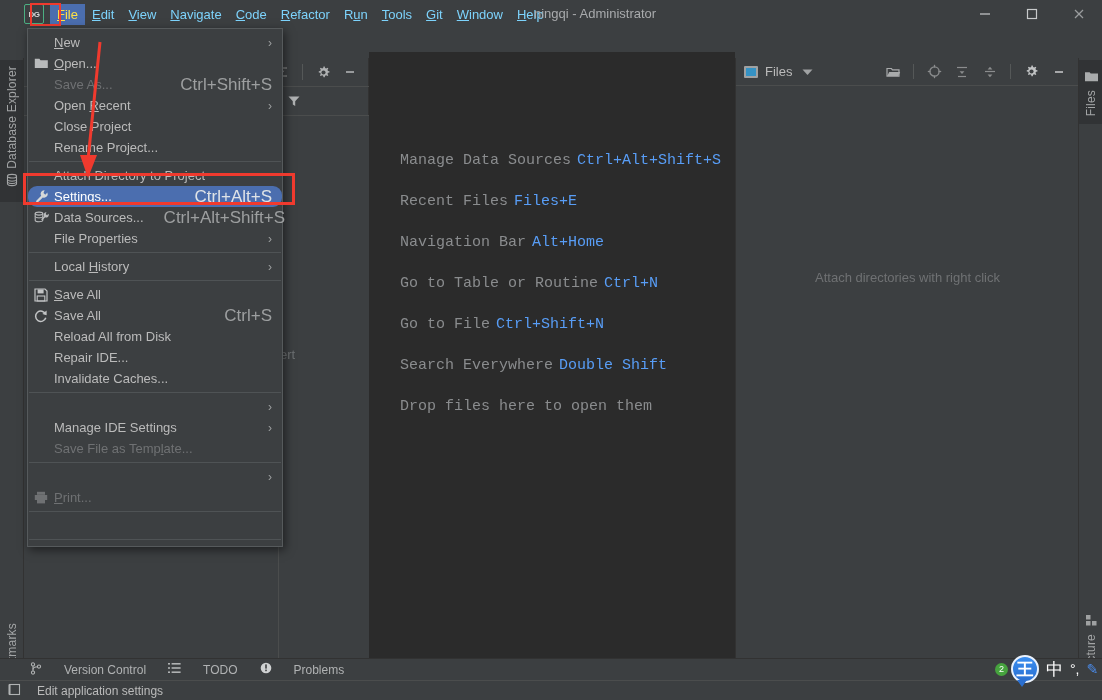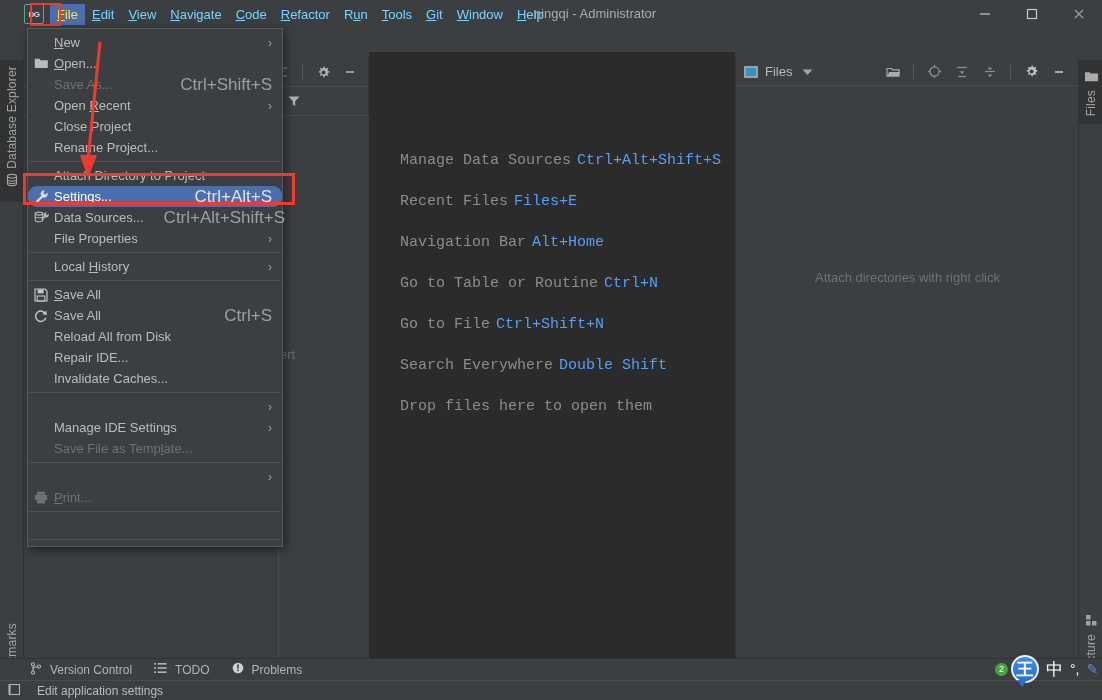--- a/index.html
+++ b/index.html
@@ -202,21 +202,21 @@
   .rightstrip .vtab.files { top: 2px; background: #313335; padding: 6px 0 8px 0; }
   .rightstrip .vtab.structure { top: 552px; }
 
   
   .bottombar {
     position: absolute; left: 0; top: 658px; width: 1102px; height: 22px;
     background: #3c3f41; border-top: 1px solid #323232;
     display: flex; align-items: center; padding-left: 30px; gap: 22px;
   }
   .bb-item {
-    display: flex; align-items: center; gap: 8px;
+    display: flex; align-items: center; gap: 22px;
     font-size: 12px; color: #b0b2b3;
   }
   .statusbar {
     position: absolute; left: 0; top: 680px; width: 1102px; height: 20px;
     background: #3c3f41; border-top: 1px solid #4b4d4d;
     display: flex; align-items: center; padding-left: 8px; gap: 16px;
     font-size: 12px; color: #bbbbbb;
   }
 
   

